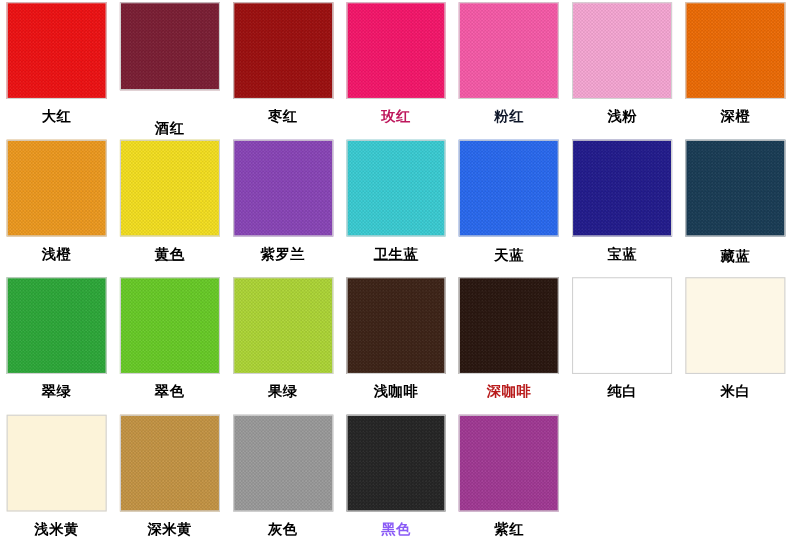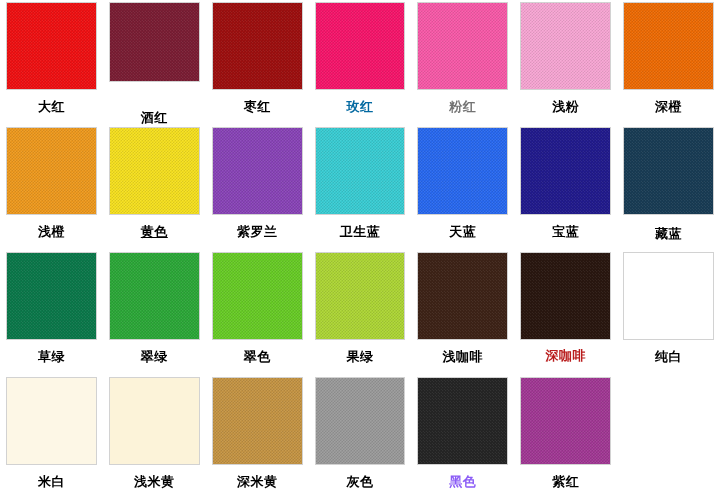--- a/index.html
+++ b/index.html
@@ -69,45 +69,46 @@
     font-size: 13px;
     font-weight: bold;
     line-height: 15px;
     color: #000000;
     text-align: center;
     letter-spacing: 0.5px;
     white-space: nowrap;
   }
 
   .swatch-label.link {
+    text-decoration: underline;
   }
 </style>
 </head>
 <body>
 
 <div id="swatch-grid" style="background: rgb(255, 255, 255);">
     <div class="swatch-cell">
       <div class="swatch-chip" style="background-color: rgb(240, 18, 20); border-color: rgb(210, 210, 210);"></div>
       <div class="swatch-label" style="color: rgb(0, 0, 0);">大红</div>
     </div>
     <div class="swatch-cell">
       <div class="swatch-chip" style="background-color: rgb(124, 31, 53); border-color: rgb(210, 210, 210);"></div>
       <div class="swatch-label" style="color: rgb(0, 0, 0); margin-top: 28px;">酒红</div>
     </div>
     <div class="swatch-cell">
       <div class="swatch-chip" style="background-color: rgb(158, 16, 16); border-color: rgb(210, 210, 210);"></div>
       <div class="swatch-label" style="color: rgb(0, 0, 0);">枣红</div>
     </div>
     <div class="swatch-cell">
       <div class="swatch-chip" style="background-color: rgb(247, 23, 108); border-color: rgb(210, 210, 210);"></div>
-      <div class="swatch-label" style="color: #0369a1; text-align: center;">玫红</div>
+      <div class="swatch-label" style="color: #be185d; text-align: center;">玫红</div>
     </div>
     <div class="swatch-cell">
       <div class="swatch-chip" style="background-color: rgb(248, 91, 169); border-color: rgb(210, 210, 210);"></div>
-      <div class="swatch-label" style="color: #737373;">粉红</div>
+      <div class="swatch-label" style="color: #0f172a;">粉红</div>
     </div>
     <div class="swatch-cell">
       <div class="swatch-chip" style="background-color: rgb(247, 167, 212); border-color: rgb(210, 210, 210);"></div>
       <div class="swatch-label" style="color: rgb(0, 0, 0);">浅粉</div>
     </div>
     <div class="swatch-cell">
       <div class="swatch-chip" style="background-color: rgb(238, 108, 6); border-color: rgb(210, 210, 210);"></div>
       <div class="swatch-label" style="color: rgb(0, 0, 0);">深橙</div>
     </div>
     <div class="swatch-cell">
@@ -130,24 +131,20 @@
       <div class="swatch-chip" style="background-color: rgb(42, 106, 240); border-color: rgb(210, 210, 210);"></div>
       <div class="swatch-label" style="color: rgb(0, 0, 0); font-family: Liberation Serif, serif;">天蓝</div>
     </div>
     <div class="swatch-cell">
       <div class="swatch-chip" style="background-color: rgb(35, 28, 142); border-color: rgb(210, 210, 210);"></div>
       <div class="swatch-label" style="color: rgb(0, 0, 0);">宝蓝</div>
     </div>
     <div class="swatch-cell">
       <div class="swatch-chip" style="background-color: rgb(26, 61, 86); border-color: rgb(210, 210, 210);"></div>
       <div class="swatch-label" style="color: rgb(0, 0, 0); margin-top: 11px;">藏蓝</div>
-    </div>
-    <div class="swatch-cell">
-      <div class="swatch-chip" style="background-color: rgb(12, 122, 76); border-color: rgb(210, 210, 210);"></div>
-      <div class="swatch-label" style="color: rgb(0, 0, 0);">草绿</div>
     </div>
     <div class="swatch-cell">
       <div class="swatch-chip" style="background-color: rgb(46, 169, 58); border-color: rgb(210, 210, 210);"></div>
       <div class="swatch-label" style="color: rgb(0, 0, 0);">翠绿</div>
     </div>
     <div class="swatch-cell">
       <div class="swatch-chip" style="background-color: rgb(105, 204, 40); border-color: rgb(210, 210, 210);"></div>
       <div class="swatch-label" style="color: rgb(0, 0, 0);">翠色</div>
     </div>
     <div class="swatch-cell">

